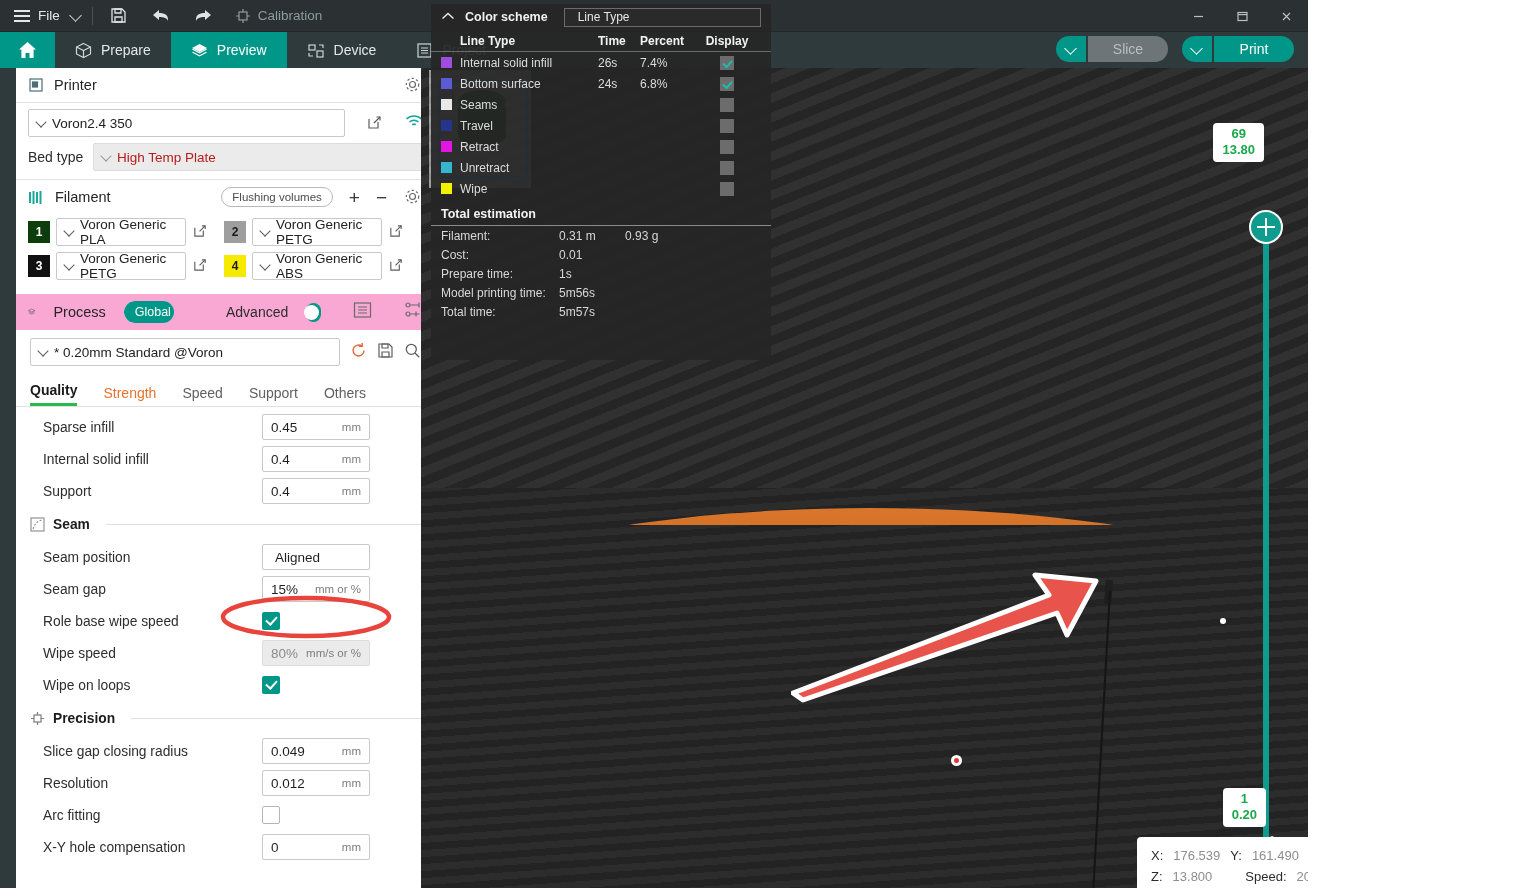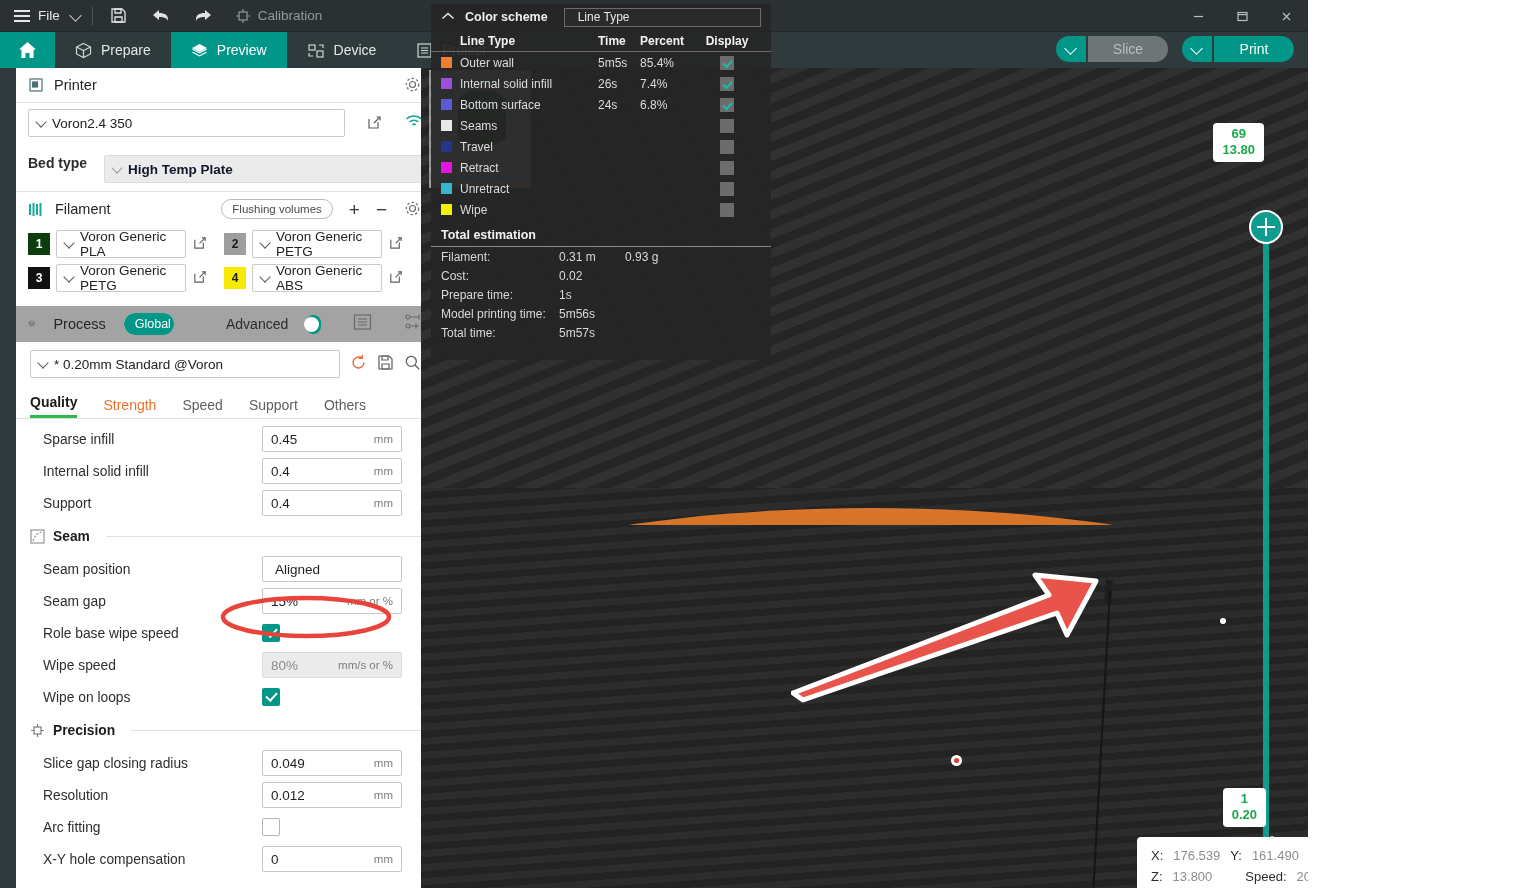--- a/index.html
+++ b/index.html
@@ -95,65 +95,65 @@
   .combo {
     height: 28px; border: 1px solid #c9c9c9; background: #fff;
     display: flex; align-items: center; gap: 5px; padding: 0 8px;
     font-size: 13.5px; color: #222; border-radius: 2px;
   }
   .combo .cchev { width: 10px; height: 10px; position: relative; flex: none; }
   .combo .cchev:after {
     content:""; position:absolute; left:0; top:0; width:7px;height:7px;
     border-right:1.5px solid #5a5a5a; border-bottom:1.5px solid #5a5a5a; transform: rotate(45deg);
   }
-  .combo.readonly { background: #ebebeb; border-color: #dcdcdc; color: #0f172a; margin-top: 12px; }
+  .combo.readonly { background: #ebebeb; border-color: #dcdcdc; color: #b91c1c; }
   .combo.readonly .cchev:after { border-color:#9a9a9a; }
 
   .row-printer { display: flex; align-items: center; gap: 21px; padding: 6px 12px 3px 12px; }
-  .row-bed { display: flex; align-items: center; gap: 14px; padding: 3px 12px 8px 12px; font-weight: bold; }
+  .row-bed { display: flex; align-items: center; gap: 3px; padding: 3px 12px 8px 12px; }
   .row-bed .lbl { font-size: 14px; color: #2c2c2c; width: 62px; }
 
   .pill {
     height: 20px; border: 1px solid #b9b9b9; border-radius: 10px;
     display: flex; align-items: center; padding: 0 10px;
     font-size: 11.5px; color: #4a4a4a;
   }
   .plusminus { font-size: 19px; color: #3b3b3b; line-height: 1; }
 
   .fil-grid { padding: 4px 12px 8px 12px; }
   .fil-row { display: flex; align-items: center; gap: 6px; margin-bottom: 6px; }
   .fil-chip {
     width: 22px; height: 22px; display:flex; align-items:center; justify-content:center;
     font-size: 12px; font-weight: 600; flex: none;
   }
   .fil-combo { width: 130px; }
   .editbtn { width: 18px; height: 18px; flex: none; }
 
-  .proc-head { display: flex; align-items: center; gap: 18px; padding: 0 12px; height: 36px; background: #a3a3a3; }
+  .proc-head { display: flex; align-items: center; gap: 18px; padding: 0 12px; height: 36px; background: #f9a8d4; }
   .seg { display: flex; background: #e2e2e2; border-radius: 11px; height: 22px; overflow: hidden; }
   .seg span { font-size: 12.5px; padding: 0 11px; display: flex; align-items: center; color: #7a7a7a; }
   .seg span.on { background: #009688; color: #fff; border-radius: 11px; }
   .adv-label { margin-left: 34px; font-size: 14px; color: #2c2c2c; }
   .toggle { width: 36px; height: 19px; border-radius: 10px; background: #009688; position: relative; }
   .toggle:after { content:""; position:absolute; right:2px; top:2px; width:15px;height:15px;border-radius:50%;background:#fff; }
 
   .preset-row { display: flex; align-items: center; gap: 10px; padding: 8px 14px; }
   .preset-combo { flex: 1; }
 
   .tabs2 { display: flex; gap: 26px; padding: 0 14px; height: 32px; align-items: flex-end; }
   .tabs2 .t { font-size: 14px; color: #5f5f5f; padding-bottom: 5px; }
   .tabs2 .t.active { color: #1a1a1a; font-weight: bold; border-bottom: 3px solid #2db84d; }
   .tabs2 .t.orange { color: #e8722c; }
   .tabs2-line { height: 1px; background: #e0e0e0; }
 
   .params { padding: 4px 0 0 0; }
   .prow { display: flex; align-items: center; height: 32px; padding: 0 14px; }
   .prow .pname { font-size: 13.8px; color: #2e2e2e; padding-left: 13px; }
   .pfield {
-    position: absolute; left: 246px; width: 140px; height: 26px;
+    position: absolute; left: 246px; width: 108px; height: 26px;
     border: 1px solid #c8c8c8; background: #fff; display: flex; align-items: center;
     padding: 0 8px; border-radius: 2px;
   }
   .pfield .val { font-size: 13.5px; color: #1f1f1f; }
   .pfield .unit { margin-left: auto; font-size: 11.5px; color: #7d7d7d; }
   .pfield.dim { background: #ebebeb; border-color: #dcdcdc; }
   .pfield.dim .val { color: #8b8b8b; }
   .prow-rel { position: relative; }
   .checkbox {
     width: 18px; height: 18px; background: #009688; position: relative; border-radius: 2px;
@@ -811,29 +811,20 @@
     <div class="legend-hdr">
       <span class="sw" style="background:transparent"></span>
       <span class="c-name">Line Type</span>
       <span class="c-time">Time</span>
       <span class="c-pct">Percent</span>
       <span class="c-disp">Display</span>
     </div>
 
     <div>
       <div class="lrow">
-        <span class="sw" style="background:#ee7e32"></span>
-        <span class="c-name">Outer wall</span>
-        <span class="c-time">5m5s</span>
-        <span class="c-pct">85.4%</span>
-        <span class="c-disp">
-            <span class="dchk on"></span>
-          </span>
-      </div>
-      <div class="lrow">
         <span class="sw" style="background:#9d4edd"></span>
         <span class="c-name">Internal solid infill</span>
         <span class="c-time">26s</span>
         <span class="c-pct">7.4%</span>
         <span class="c-disp">
             <span class="dchk on"></span>
           </span>
       </div>
       <div class="lrow">
         <span class="sw" style="background:#5b5bd6"></span>
@@ -893,21 +884,21 @@
 
     <div class="te-title">Total estimation</div>
     <div>
       <div class="te-row">
         <span class="te-k">Filament:</span>
         <span class="te-v">0.31 m</span>
         <span class="te-v">0.93 g</span>
       </div>
       <div class="te-row">
         <span class="te-k">Cost:</span>
-        <span class="te-v">0.02</span>
+        <span class="te-v">0.01</span>
       </div>
       <div class="te-row">
         <span class="te-k">Prepare time:</span>
         <span class="te-v">1s</span>
       </div>
       <div class="te-row">
         <span class="te-k">Model printing time:</span>
         <span class="te-v">5m56s</span>
       </div>
       <div class="te-row">

